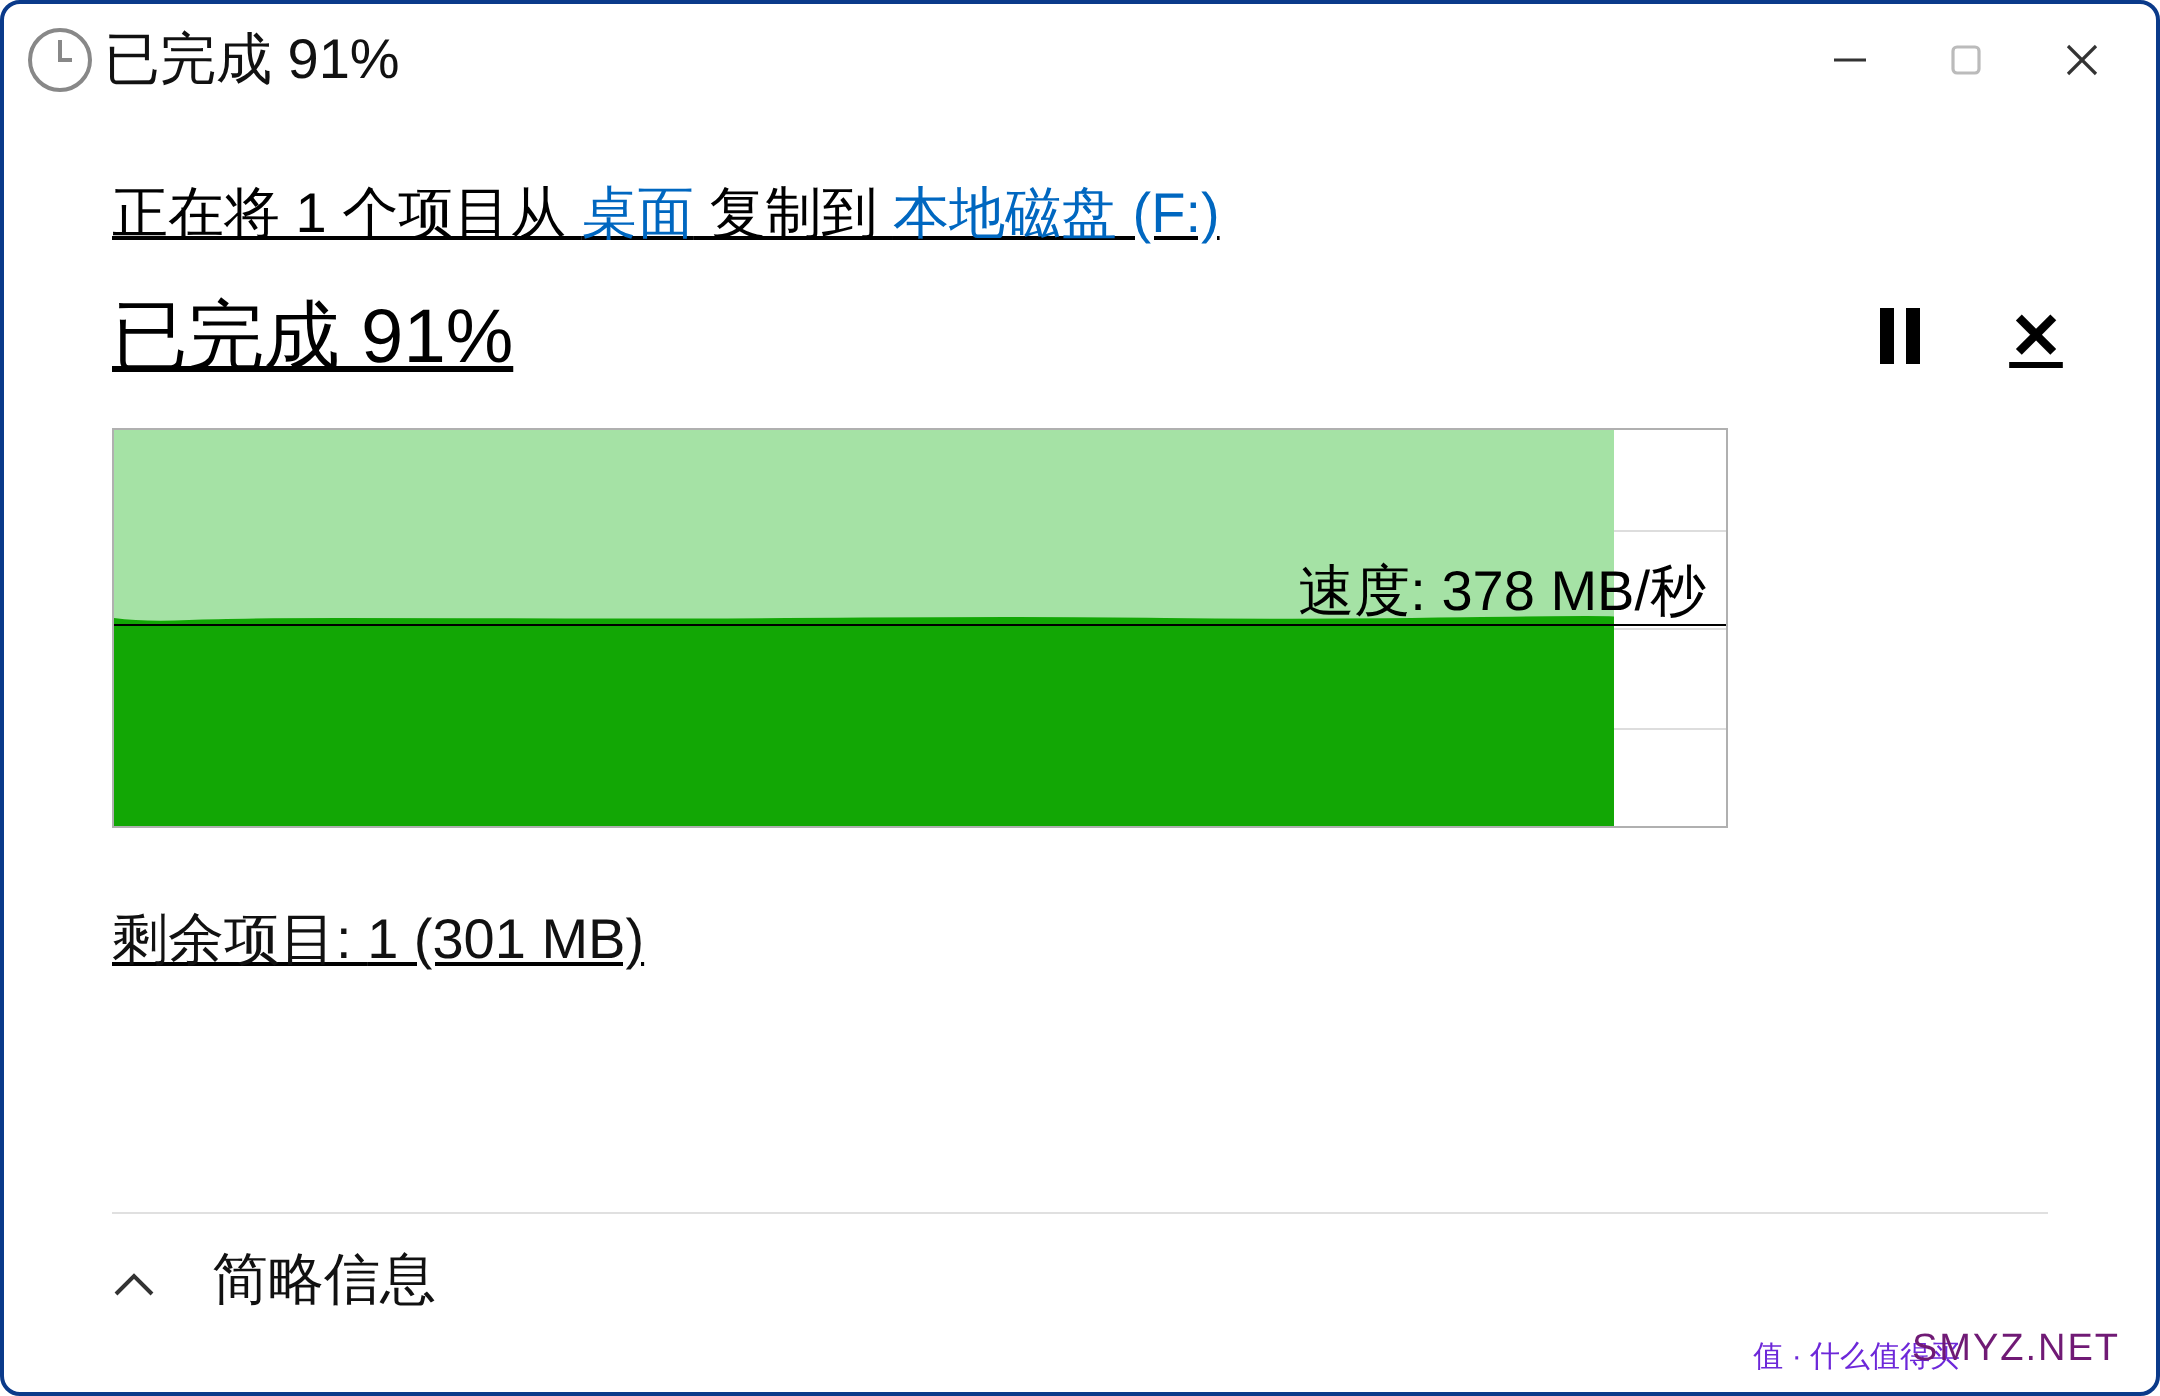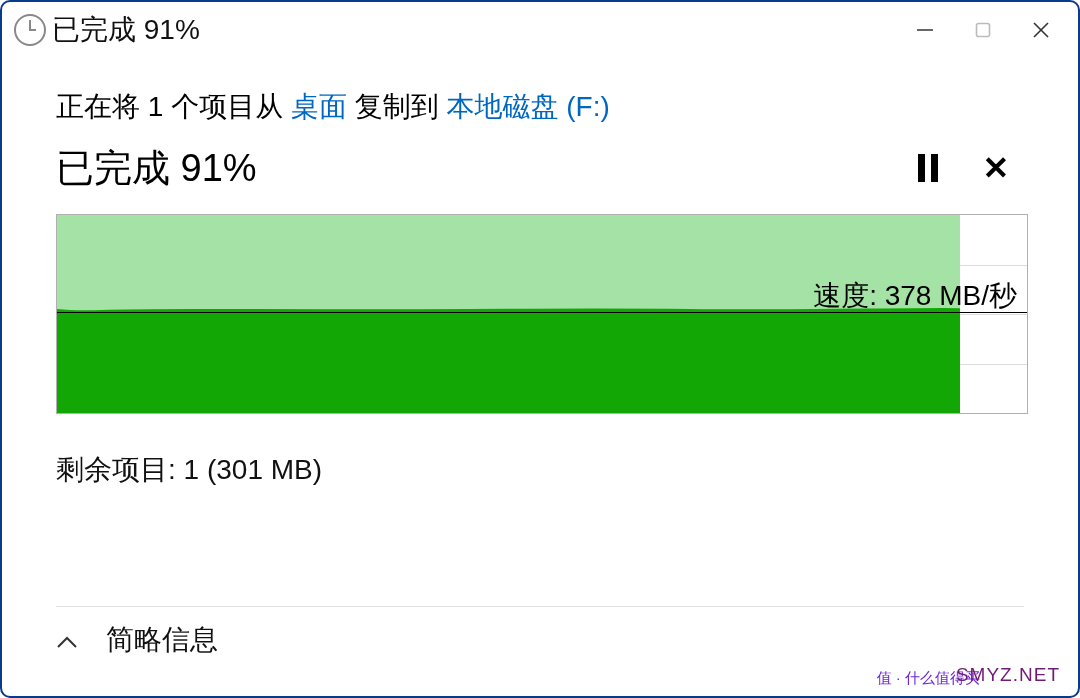--- a/index.html
+++ b/index.html
@@ -4,30 +4,30 @@
 <style>
   html,body{margin:0;padding:0;width:1080px;height:698px;font-family:"Microsoft YaHei","Segoe UI",sans-serif;background:#fff;overflow:hidden;}
   body{border:2px solid #0a3a8a;border-radius:10px;box-sizing:border-box;position:relative;}
   .titlebar{display:flex;align-items:center;height:56px;padding:0 8px 0 12px;}
   .title-icon{width:32px;height:32px;border:2px solid #888;border-radius:50%;box-sizing:border-box;position:relative;margin-right:6px;}
   .title-icon::before{content:"";position:absolute;width:2px;height:9px;background:#888;left:13px;top:4px;}
   .title-icon::after{content:"";position:absolute;width:7px;height:2px;background:#888;left:13px;top:13px;}
   .title-text{font-size:28px;color:#111;flex:1;}
   .win-btn{width:58px;height:44px;display:flex;align-items:center;justify-content:center;color:#333;}
   .win-btn svg{display:block;}
-  .content{padding:30px 54px 0 54px;}
+  .content{padding:30px 32px 0 54px;text-decoration:underline;}
   .copy-line{font-size:28px;color:#000;margin-bottom:14px;}
   .copy-line .link{color:#0067c0;}
   .status-row{display:flex;align-items:center;margin-bottom:18px;}
   .status-text{font-size:38px;color:#000;flex:1;}
   .op-btn{width:56px;height:56px;display:flex;align-items:center;justify-content:center;margin-left:12px;}
   .pause-glyph{display:flex;gap:6px;}
   .pause-glyph span{width:7px;height:28px;background:#000;}
   .x-glyph{font-size:32px;font-weight:700;color:#000;}
-  .chart{width:972px;height:200px;border:1px solid #b0b0b0;position:relative;box-sizing:border-box;overflow:hidden;text-align:right;}
+  .chart{width:808px;height:200px;border:1px solid #b0b0b0;position:relative;box-sizing:border-box;overflow:hidden;text-align:right;}
   .chart-grid{position:absolute;top:0;right:0;width:6.9%;height:100%;}
   .chart-grid .h{position:absolute;left:0;right:0;height:1px;background:#ddd;}
   .fill-area{position:absolute;top:0;left:0;height:100%;width:93.1%;}
   .fill-top{position:absolute;left:0;right:0;top:0;height:49%;background:#a5e2a5;}
   .fill-bot{position:absolute;left:0;right:0;bottom:0;height:51%;background:#12a705;}
   .fill-bot-wave{position:absolute;left:0;right:0;bottom:51%;height:6px;}
   .baseline{position:absolute;left:0;right:0;top:49%;height:1px;background:#000;}
   .speed-label{position:absolute;right:10px;top:62px;font-size:28px;color:#000;}
   .details{margin-top:34px;font-size:28px;color:#111;line-height:1.6;}
   .divider{position:absolute;left:54px;right:54px;top:604px;height:1px;background:#e0e0e0;}

